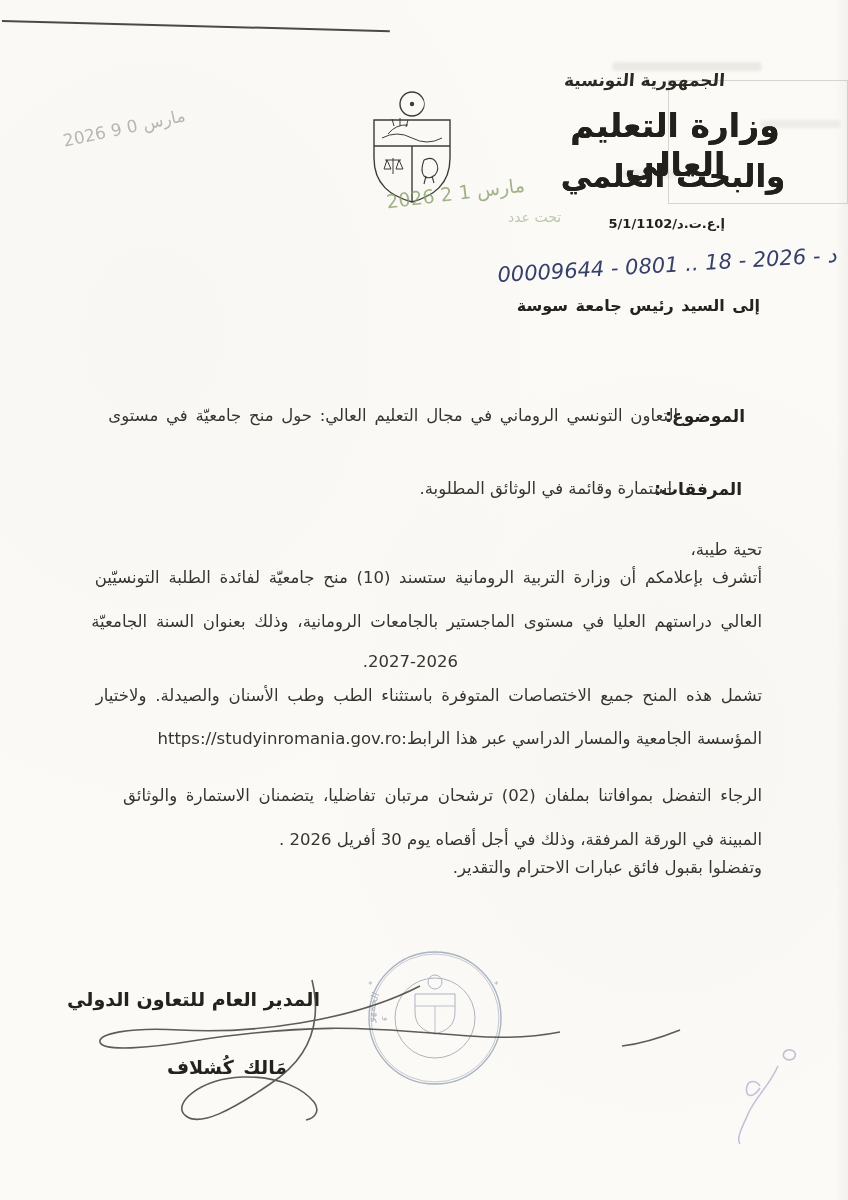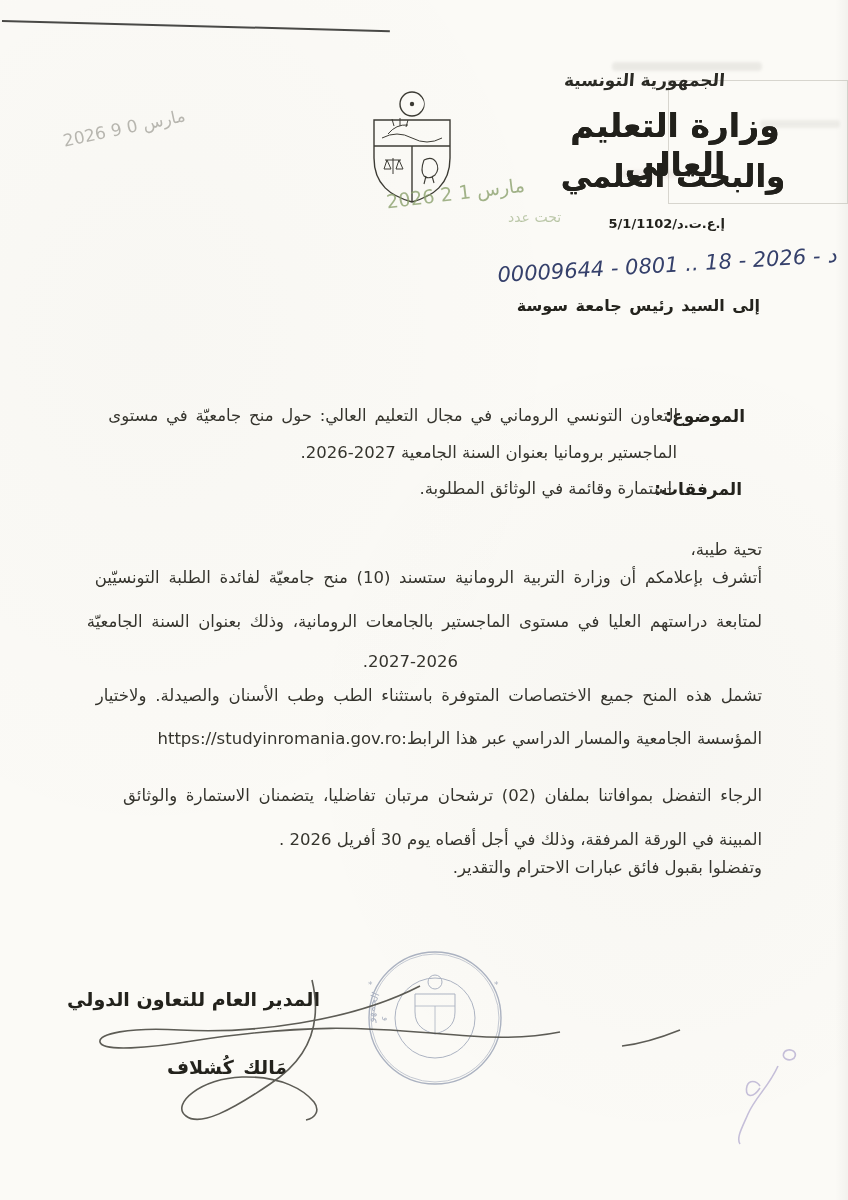--- a/index.html
+++ b/index.html
@@ -92,27 +92,26 @@
   <div class="abs under-number rtl">تحت عدد</div>
 
   <div class="abs reference rtl">إ.ع.ت.د/5/1/1102</div>
 
   <div class="abs handwritten ltr">00009644 - 0801 .. 18 - 2026 - د</div>
 
   <div class="abs addressee rtl">إلى السيد رئيس جامعة سوسة</div>
 
   <div class="line subj-label">الموضوع:</div>
   <div class="line subj-l1">التعاون التونسي الروماني في مجال التعليم العالي: حول منح جامعيّة في مستوى</div>
-  <div class="line subj-l2">الماجستير برومانيا بعنوان السنة الجامعية 2027-2026.</div>
   <div class="line attach-label">المرفقات:</div>
   <div class="line attach-text">استمارة وقائمة في الوثائق المطلوبة.</div>
 
   <div class="line greeting">تحية طيبة،</div>
   <div class="line p1l1 just">أتشرف بإعلامكم أن وزارة التربية الرومانية ستسند (10) منح جامعيّة لفائدة الطلبة التونسيّين</div>
-  <div class="line p1l2 just">لمتابعة دراستهم العليا في مستوى الماجستير بالجامعات الرومانية، وذلك بعنوان السنة الجامعيّة</div>
+  <div class="line p1l2 just">العالي دراستهم العليا في مستوى الماجستير بالجامعات الرومانية، وذلك بعنوان السنة الجامعيّة</div>
   <div class="line p1l3">2027-2026.</div>
   <div class="line p2l1 just">تشمل هذه المنح جميع الاختصاصات المتوفرة باستثناء الطب وطب الأسنان والصيدلة. ولاختيار</div>
   <div class="line p2l2">
     <span>المؤسسة الجامعية والمسار الدراسي عبر هذا الرابط:</span><span class="link ltr" style="unicode-bidi:embed">https://studyinromania.gov.ro</span>
   </div>
   <div class="line p3l1 just">الرجاء التفضل بموافاتنا بملفان (02) ترشحان مرتبان تفاضليا، يتضمنان الاستمارة والوثائق</div>
   <div class="line p3l2">المبينة في الورقة المرفقة، وذلك في أجل أقصاه يوم 30 أفريل 2026 .</div>
   <div class="line closing">وتفضلوا بقبول فائق عبارات الاحترام والتقدير.</div>
 
   <div class="abs sig-title rtl">المدير العام للتعاون الدولي</div>

